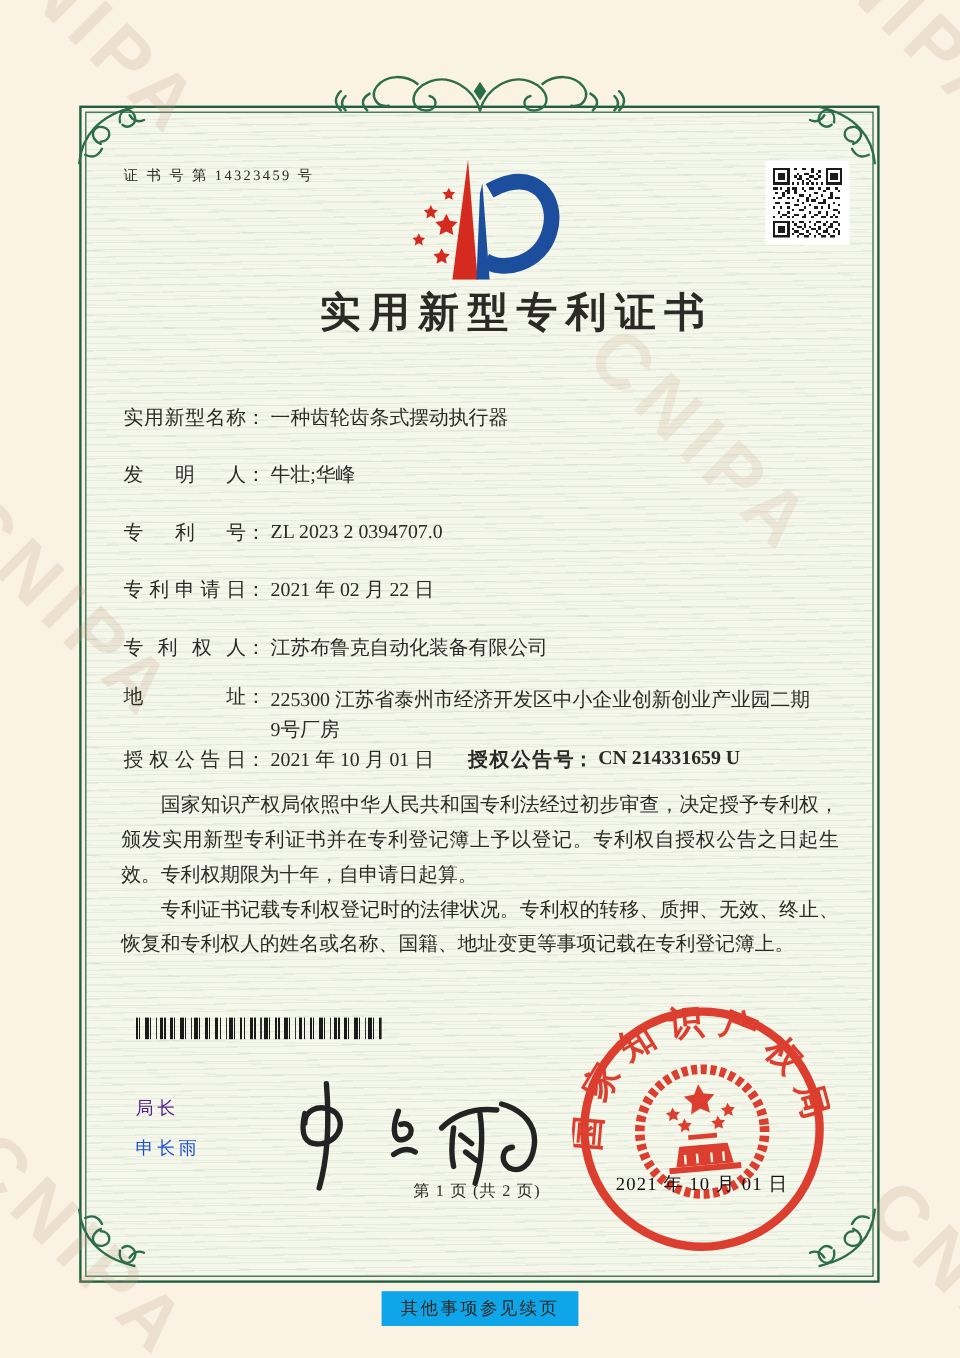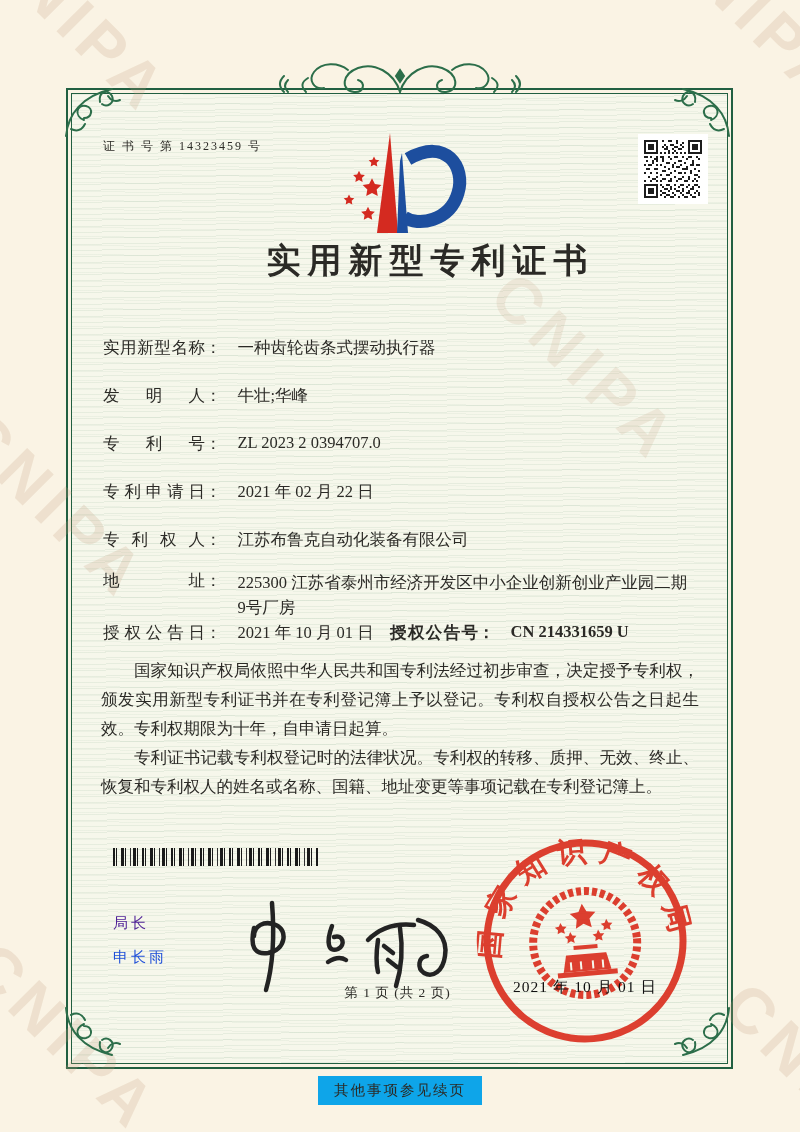--- a/index.html
+++ b/index.html
@@ -33,21 +33,21 @@
   .title{
     position:absolute; left:66px; top:238px; width:663px; text-align:center;
     font-size:34px; font-weight:bold; letter-spacing:7px;padding-left:33px;
   }
   .qr-box{ position:absolute; left:638px; top:134px; width:70px; height:70px; background:#ffffff; }
   .qr-box svg{ position:absolute; left:6px; top:6px; }
   .logo{ position:absolute; left:334px; top:131px; }
   .frow{ position:absolute; left:103px; font-size:16.5px; }
   .flabel{ display:inline-block; width:102px; text-align:justify; text-align-last:justify; vertical-align:top;}
   .fcolon{ display:inline-block; vertical-align:top; }
-  .fvalue{ display:inline-block; margin-left:16px; vertical-align:top; }
+  .fvalue{ display:inline-block; margin-left:4px; vertical-align:top; }
   .fvalue.wrap{ width:452px; line-height:25px; }
   .row-name{ top:337px; } .row-inventor{ top:385px; } .row-patno{ top:433px; }
   .row-filing{ top:481px; } .row-patentee{ top:529px; } .row-address{ top:570px; }
   .row-grantdate{ top:622px; } .row-grantno{ top:622px; left:390px;font-weight:bold; }
   .row-grantno .flabel{ width:88px; }
   .paras{ position:absolute; left:101px; top:656px; width:598px; }
   .paras p{ margin:0; font-size:16.5px; line-height:29px; text-indent:2em; text-align:justify; }
   .barcode{
     position:absolute; left:113px; top:848px; width:205px; height:18px;
     background:repeating-linear-gradient(90deg,

